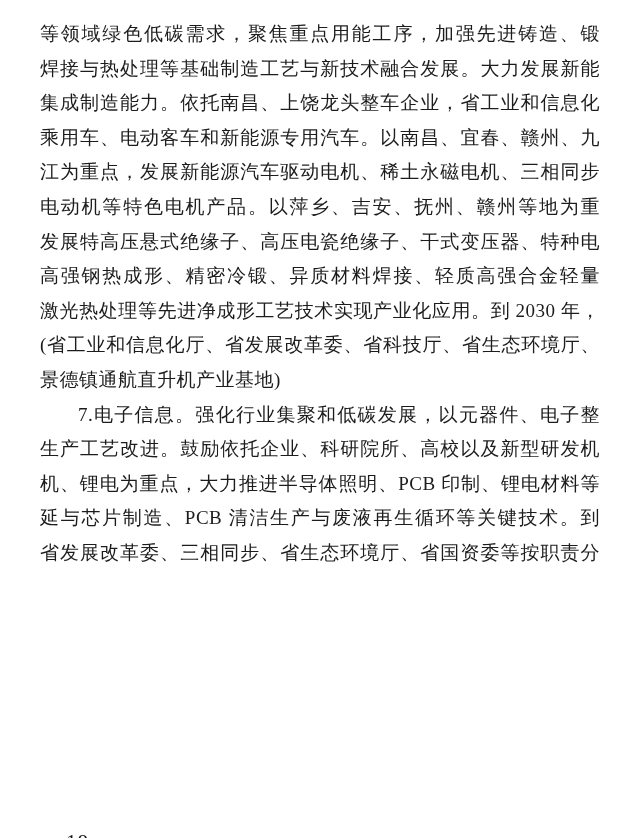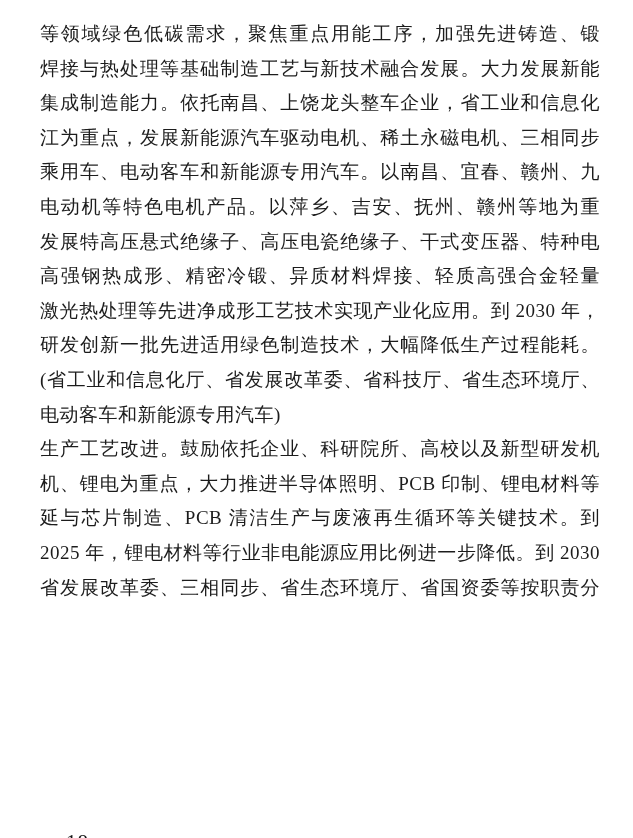--- a/index.html
+++ b/index.html
@@ -50,29 +50,28 @@
   }
 </style>
 </head>
 <body>
 
 <div class="page">
   <div class="text-block">
     <div class="line">等领域绿色低碳需求，聚焦重点用能工序，加强先进铸造、锻压、</div>
     <div class="line">焊接与热处理等基础制造工艺与新技术融合发展。大力发展新能源</div>
     <div class="line">集成制造能力。依托南昌、上饶龙头整车企业，省工业和信息化厅</div>
+    <div class="line">乘用车、电动客车和新能源专用汽车。以南昌、宜春、赣州、九</div>
     <div class="line">江为重点，发展新能源汽车驱动电机、稀土永磁电机、三相同步</div>
-    <div class="line">乘用车、电动客车和新能源专用汽车。以南昌、宜春、赣州、九</div>
     <div class="line">电动机等特色电机产品。以萍乡、吉安、抚州、赣州等地为重点，</div>
     <div class="line">发展特高压悬式绝缘子、高压电瓷绝缘子、干式变压器、特种电</div>
     <div class="line">高强钢热成形、精密冷锻、异质材料焊接、轻质高强合金轻量化、</div>
     <div class="line">激光热处理等先进净成形工艺技术实现产业化应用。到 2030 年，</div>
-    <div class="line">研发创新一批先进适用绿色制造技术，大幅降低生产过程能耗。</div>
     <div class="line">(省工业和信息化厅、省发展改革委、省科技厅、省生态环境厅、</div>
-    <div class="line lastline">电动客车和新能源专用汽车)</div>
+    <div class="line lastline">景德镇通航直升机产业基地)</div>
+    <div class="line indent">7.电子信息。强化行业集聚和低碳发展，以元器件、电子整</div>
     <div class="line">生产工艺改进。鼓励依托企业、科研院所、高校以及新型研发机</div>
     <div class="line">机、锂电为重点，大力推进半导体照明、PCB 印制、锂电材料等</div>
     <div class="line">延与芯片制造、PCB 清洁生产与废液再生循环等关键技术。到</div>
-    <div class="line">2025 年，锂电材料等行业非电能源应用比例进一步降低。到 2030</div>
     <div class="line">省发展改革委、三相同步、省生态环境厅、省国资委等按职责分</div>
   </div>
   <div class="footer">—18—</div>
 </div>
 
 </body></html>

